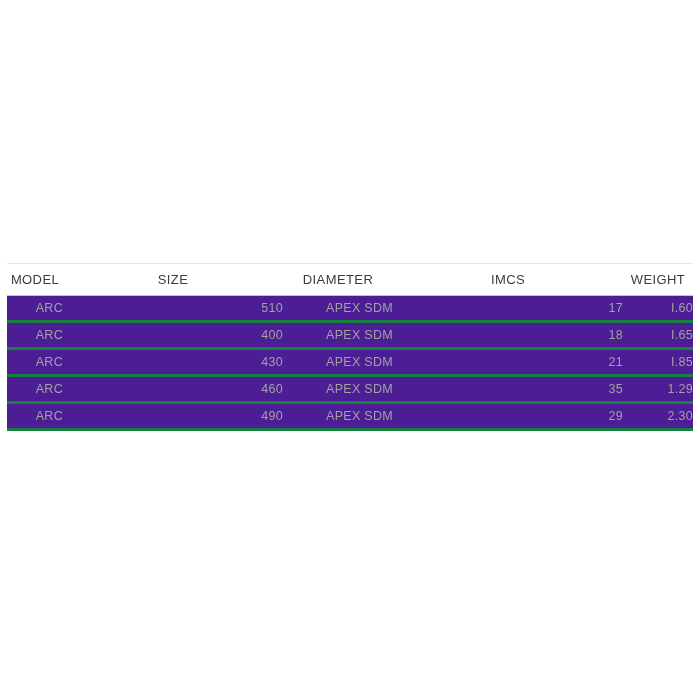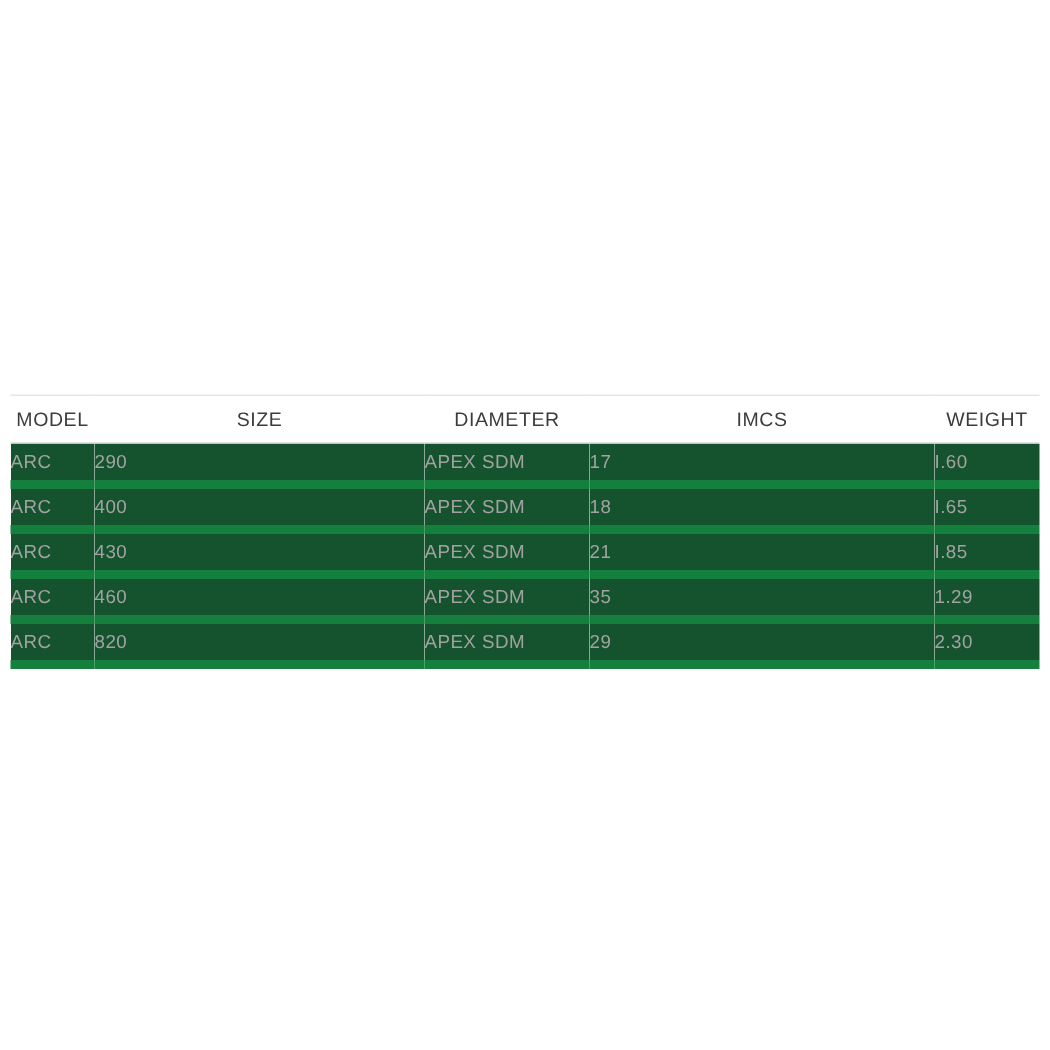--- a/index.html
+++ b/index.html
@@ -46,24 +46,24 @@
     background: #ffffff;
     white-space: nowrap;
     overflow: hidden;
   }
   tbody td {
     font-size: 12.5px;
     letter-spacing: 0.3px;
     color: #a2a2a2;
     height: 24px;
     padding: 0;
-    text-align: left;
+    text-align: right;
     vertical-align: middle;
-    border-bottom: 6px solid #15803d;
-    background: #14532d;
+    border-bottom: 3px solid #15803d;
+    background: #4c1d95;
     white-space: nowrap;
     overflow: hidden;
   }
 </style>
 </head>
 <body>
 
 <div class="page">
   <div class="spec-table-wrap">
     <table class="spec-table">
@@ -79,21 +79,21 @@
           <th>MODEL</th>
           <th>SIZE</th>
           <th>DIAMETER</th>
           <th>IMCS</th>
           <th>WEIGHT</th>
         </tr>
       </thead>
       <tbody>
         <tr>
           <td>ARC</td>
-          <td>290</td>
+          <td>510</td>
           <td>APEX SDM</td>
           <td>17</td>
           <td>I.60</td>
         </tr>
         <tr>
           <td>ARC</td>
           <td>400</td>
           <td>APEX SDM</td>
           <td>18</td>
           <td>I.65</td>
@@ -107,21 +107,21 @@
         </tr>
         <tr>
           <td>ARC</td>
           <td>460</td>
           <td>APEX SDM</td>
           <td>35</td>
           <td>1.29</td>
         </tr>
         <tr>
           <td>ARC</td>
-          <td>820</td>
+          <td>490</td>
           <td>APEX SDM</td>
           <td>29</td>
           <td>2.30</td>
         </tr>
       </tbody>
     </table>
   </div>
 </div>
 
 </body></html>

